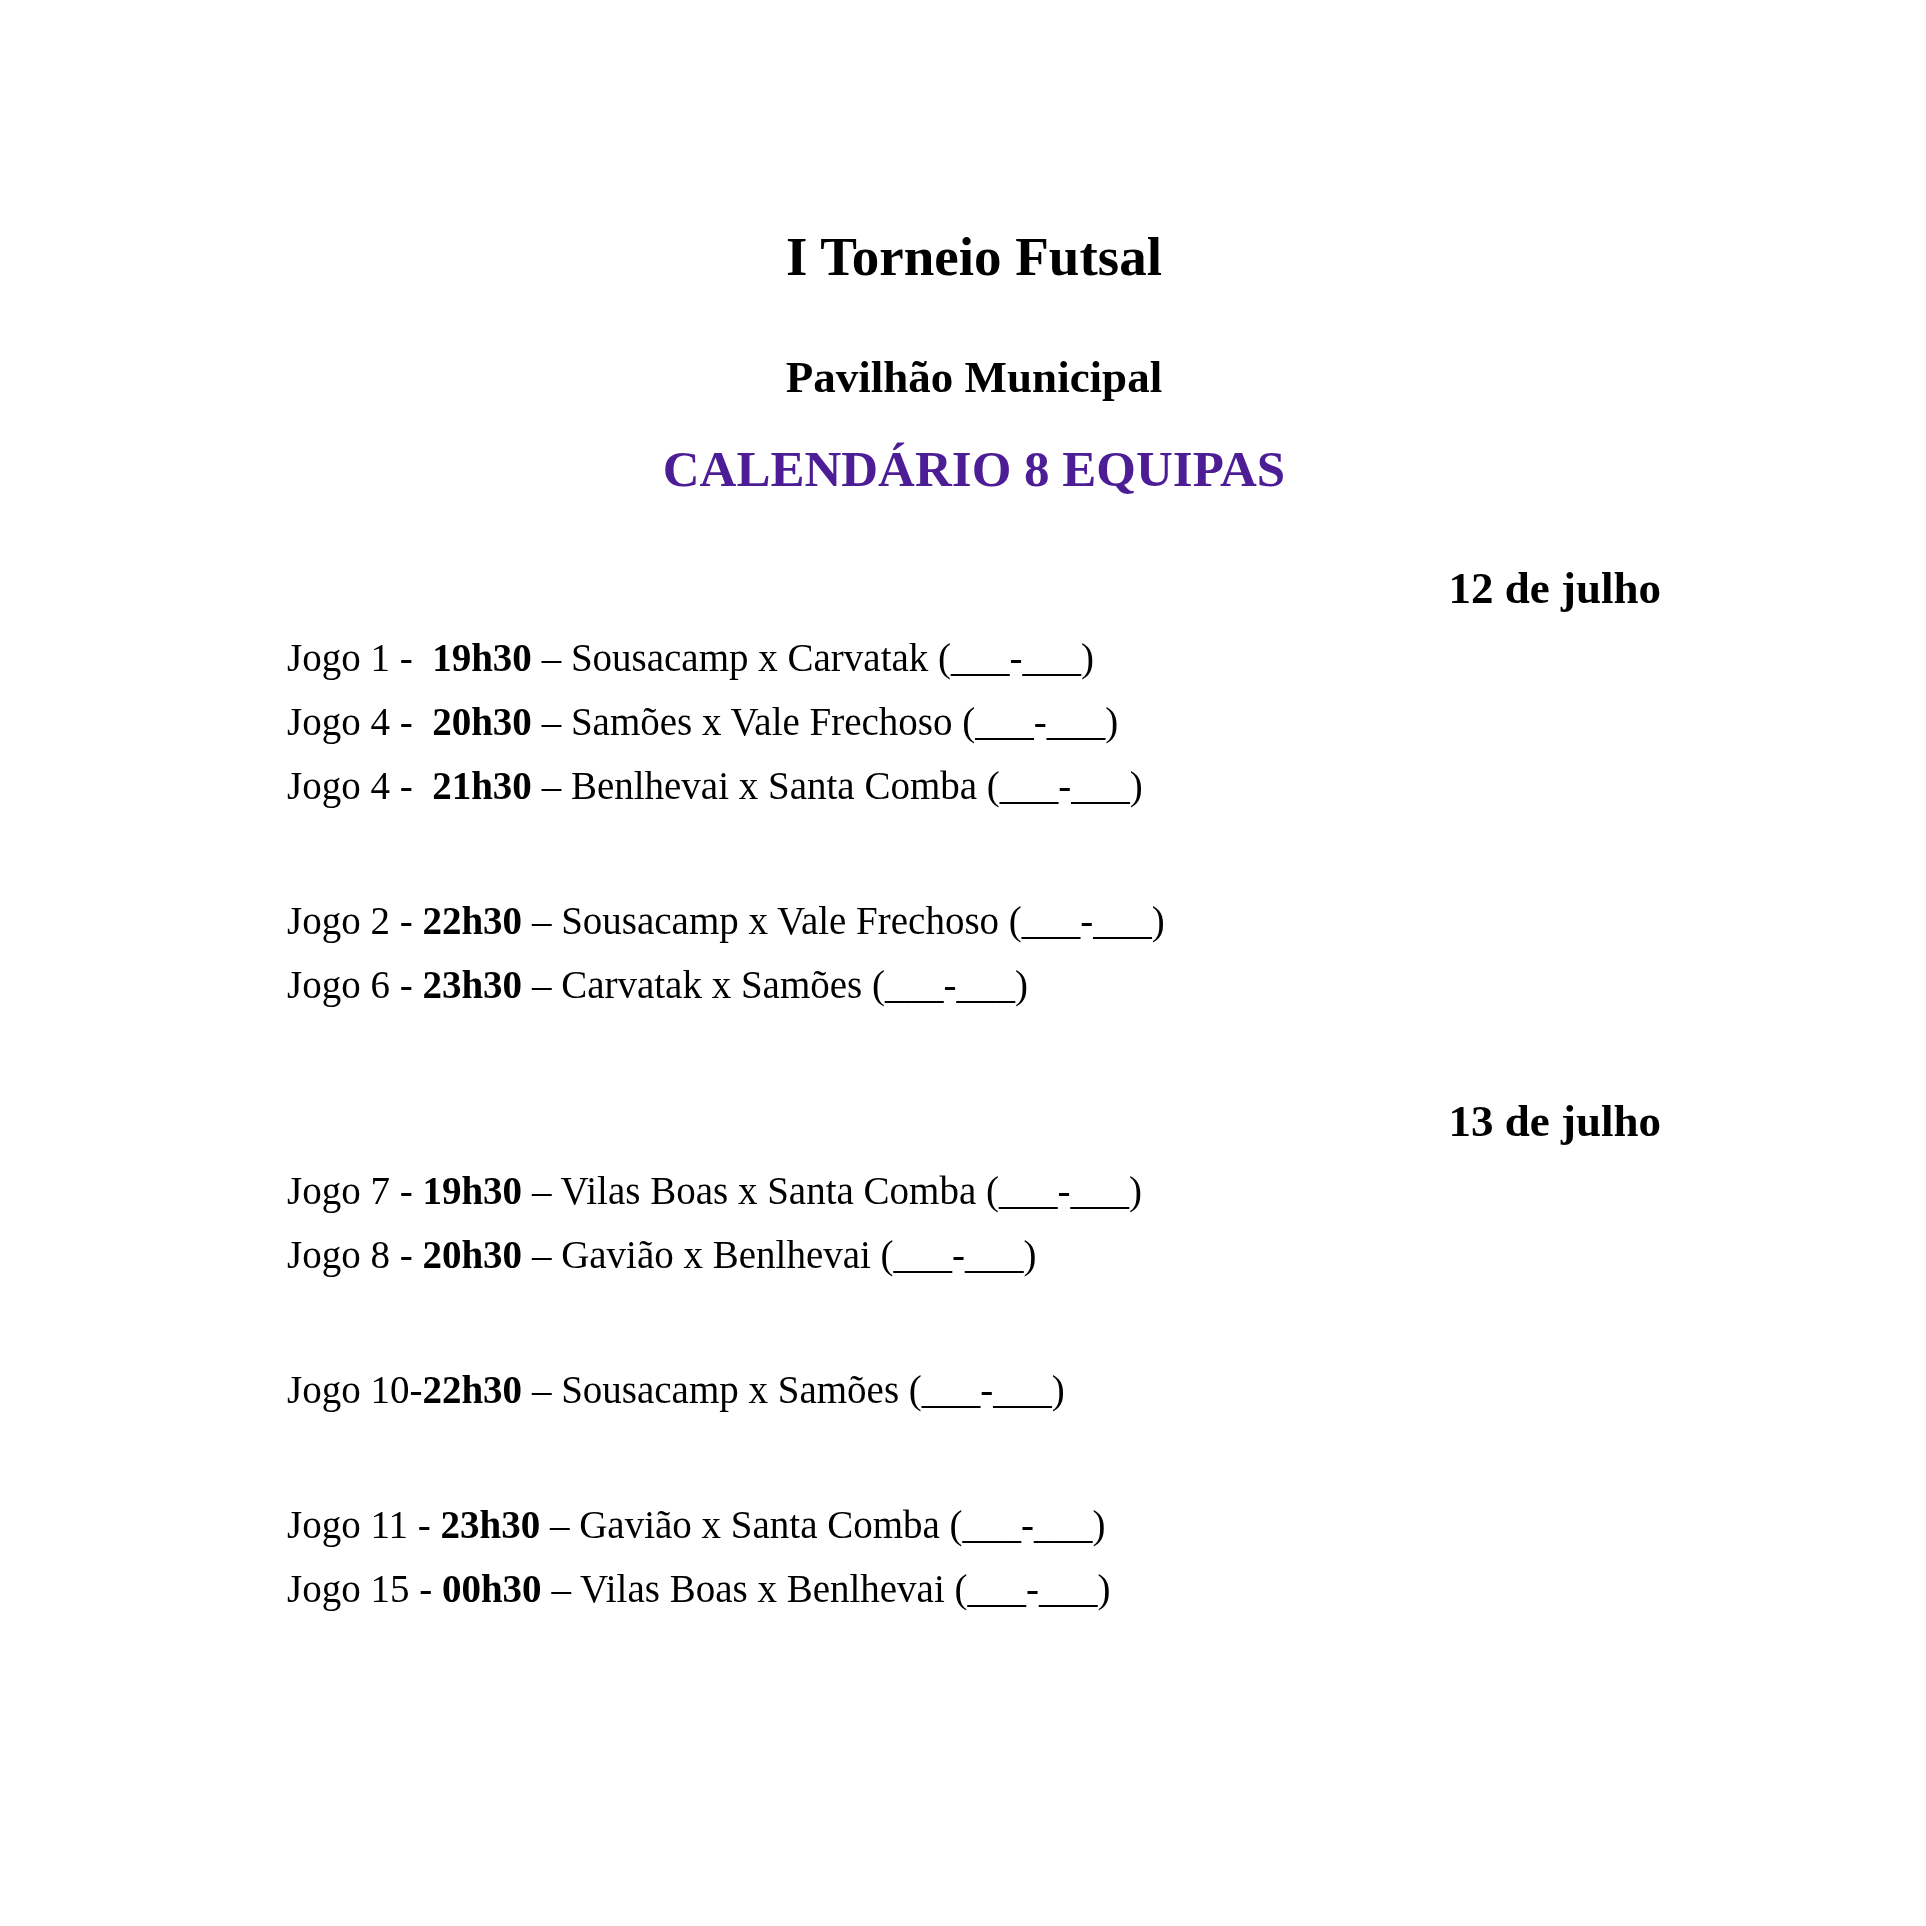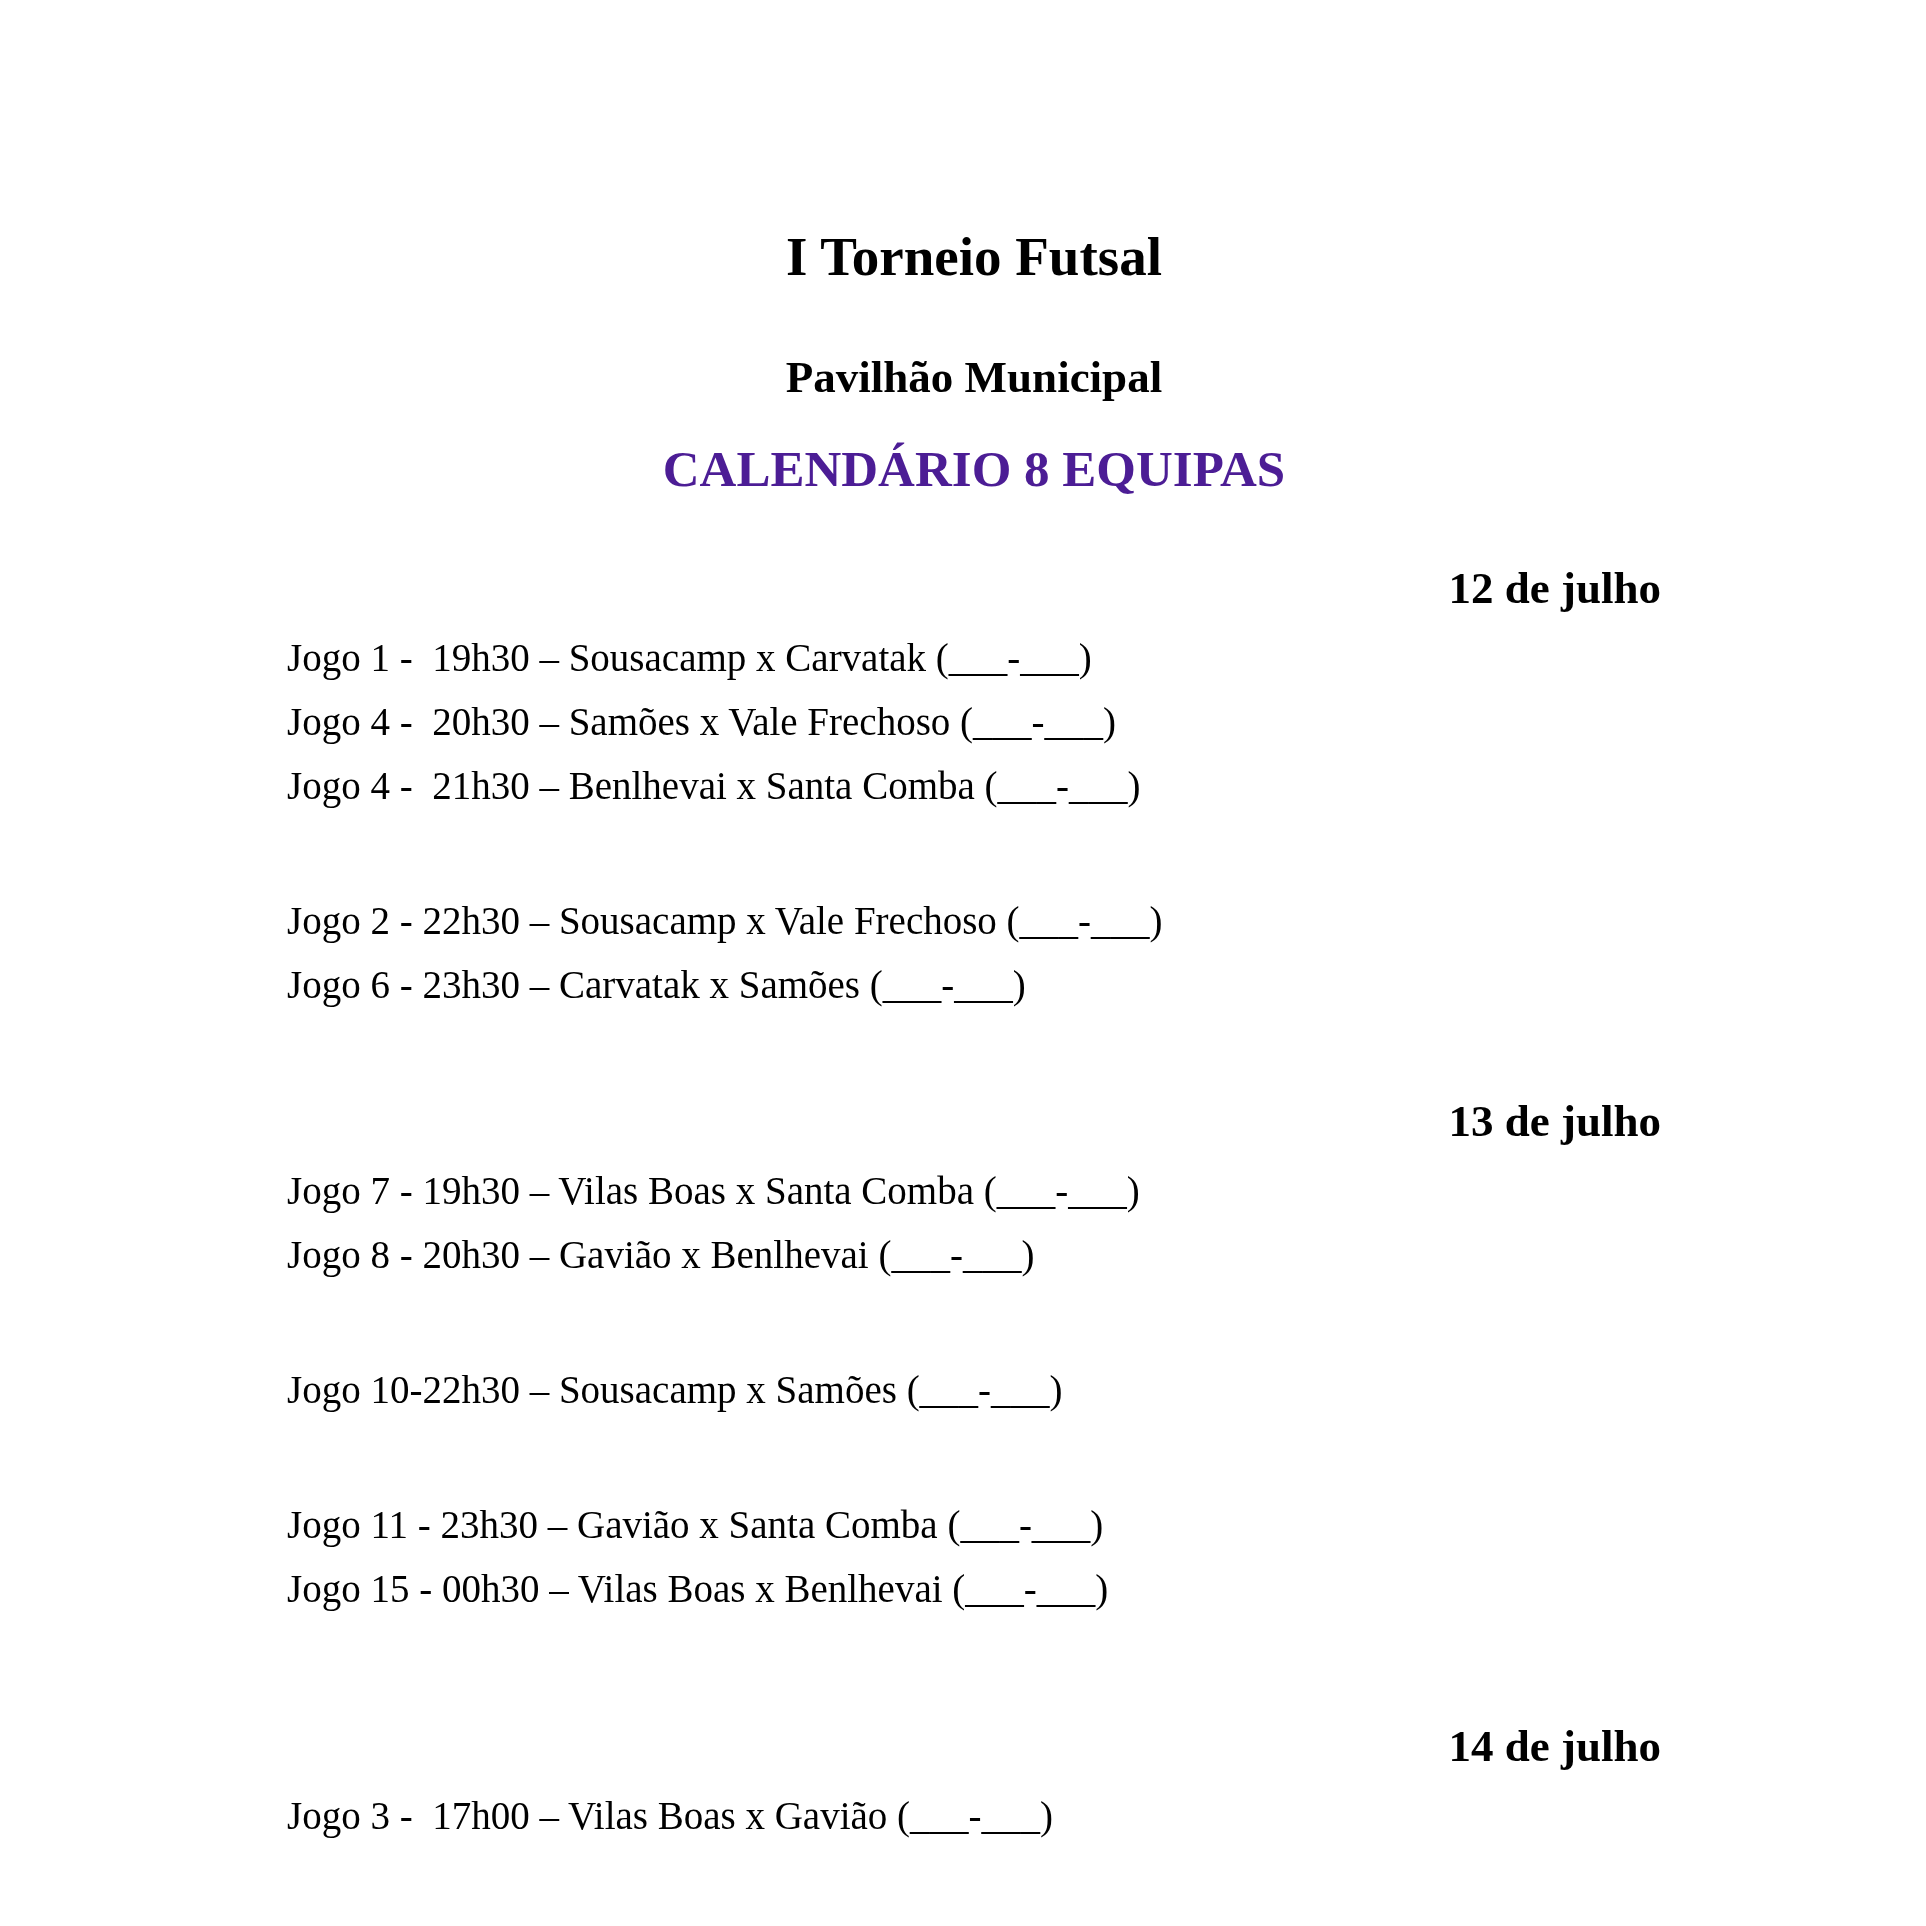--- a/index.html
+++ b/index.html
@@ -44,21 +44,21 @@
   }
   .day + .day .date { margin-top: 71px; }
   .day.day-last .date { margin-top: 92px; }
   .group + .group { margin-top: 71px; }
   .game {
     font-size: 39px;
     line-height: 64px;
     margin: 0;
     white-space: pre-wrap;
   }
-  .game b { font-weight: normal; }
+  .game b { font-weight: bold; }
 </style>
 </head>
 <body>
 
 <div class="page" style="color: rgb(0, 0, 0);">
 
   <h1 class="title">I Torneio Futsal</h1>
   <h2 class="subtitle">Pavilhão Municipal</h2>
   <h2 class="calendar-heading" style="color: #4c1d95;">CALENDÁRIO 8 EQUIPAS</h2>
 
@@ -83,22 +83,15 @@
     </div>
     <div class="group">
       <p class="game"><span>Jogo 10-</span><b>22h30</b><span> – Sousacamp x Samões (___-___)</span></p>
     </div>
     <div class="group">
       <p class="game"><span>Jogo 11 - </span><b>23h30</b><span> – Gavião x Santa Comba (___-___)</span></p>
       <p class="game"><span>Jogo 15 - </span><b>00h30</b><span> – Vilas Boas x Benlhevai (___-___)</span></p>
     </div>
   </section>
 
-  <section class="day day-last">
-    <h3 class="date">14 de julho</h3>
-    <div class="group">
-      <p class="game"><span>Jogo 3 -  </span><b>17h00</b><span> – Vilas Boas x Gavião (___-___)</span></p>
-    </div>
-
-  </section>
 
 </div>
 
 
 </body></html>

